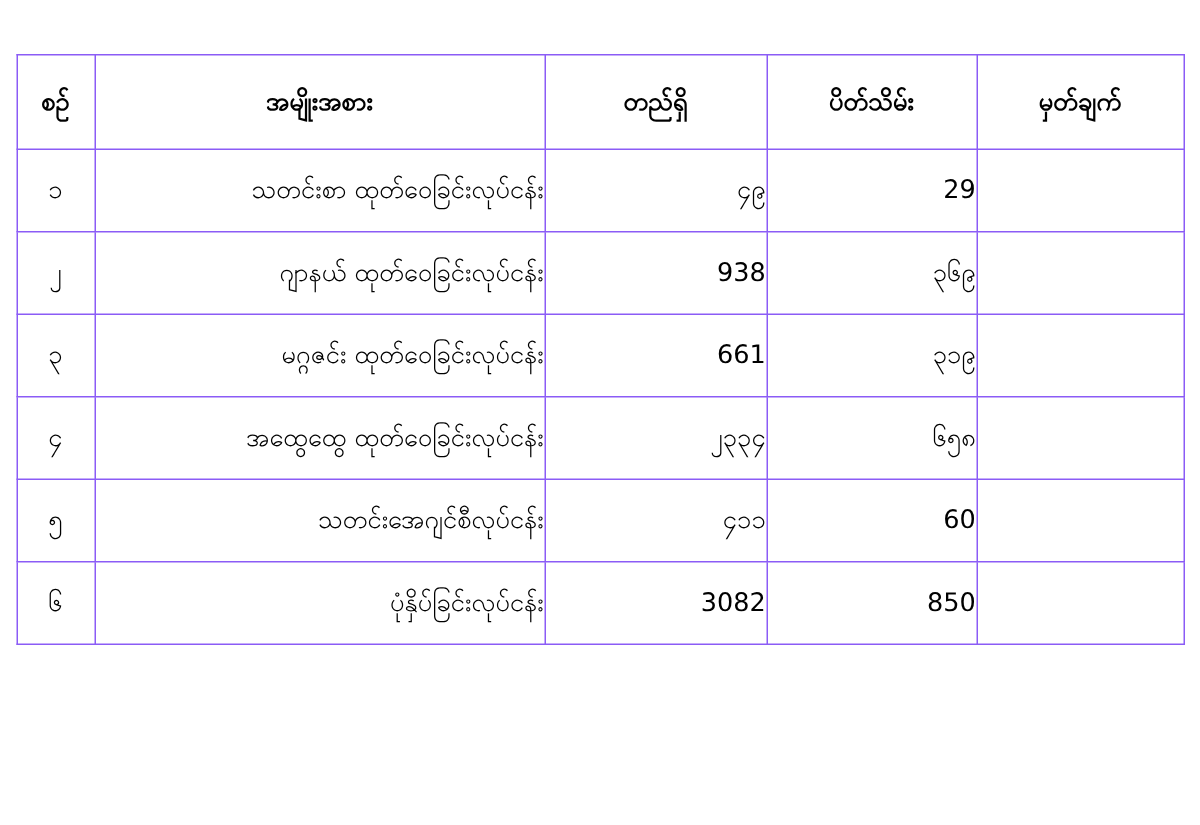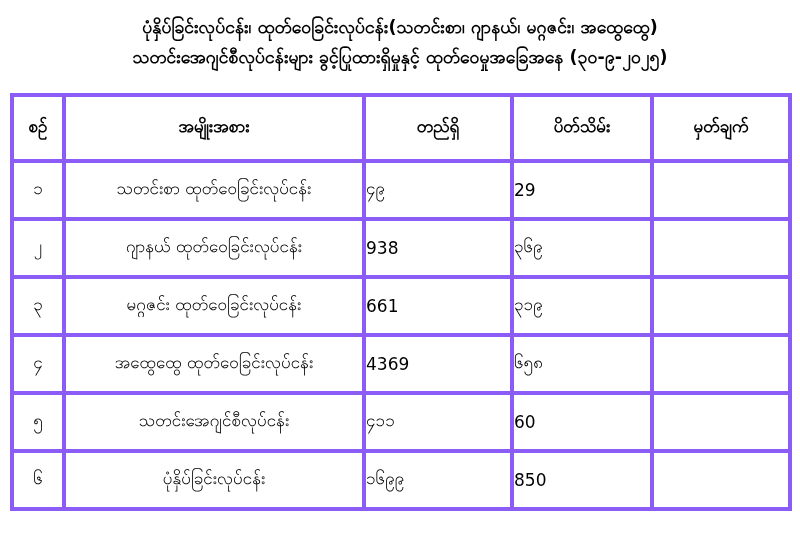--- a/index.html
+++ b/index.html
@@ -35,21 +35,21 @@
     margin-top: 4px;
   }
   table.report {
     margin: 22px auto 0 auto;
     border-collapse: collapse;
     width: 778px;
     table-layout: fixed;
   }
   table.report th,
   table.report td {
-    border: 4px solid #8b5cf6;
+    border: 1px solid #8b5cf6;
     padding: 0;
     vertical-align: middle;
   }
   table.report thead th {
     height: 62px;
     font-size: 17px;
     font-weight: 600;
     text-align: center;
   }
   table.report tbody td {
@@ -60,39 +60,35 @@
   .col-no    { width: 52px; }
   .col-type  { width: 300px; }
   .col-exist { width: 148px; }
   .col-close { width: 140px; }
   .col-note  { width: 138px; }
 
   td.c-no {
     text-align: center;
   }
   td.c-type {
-    text-align: center;
+    text-align: right;
     padding-left: 10px;
   }
   td.c-exist, td.c-close {
-    text-align: left;
+    text-align: right;
   }
   td.c-note {
     text-align: center;
   }
 </style>
 </head>
 <body>
 
 <div class="page">
 
-  <div class="title-block">
-    <div class="title-line">ပုံနှိပ်ခြင်းလုပ်ငန်း၊ ထုတ်ဝေခြင်းလုပ်ငန်း(သတင်းစာ၊ ဂျာနယ်၊ မဂ္ဂဇင်း၊ အထွေထွေ)</div>
-    <div class="title-line">သတင်းအေဂျင်စီလုပ်ငန်းများ ခွင့်ပြုထားရှိမှုနှင့် ထုတ်ဝေမှုအခြေအနေ (၃၀-၉-၂၀၂၅)</div>
-  </div>
 
   <table class="report">
     <colgroup>
       <col class="col-no">
       <col class="col-type">
       <col class="col-exist">
       <col class="col-close">
       <col class="col-note">
     </colgroup>
     <thead>
@@ -122,34 +118,34 @@
       <tr>
         <td class="c-no">၃</td>
         <td class="c-type">မဂ္ဂဇင်း ထုတ်ဝေခြင်းလုပ်ငန်း</td>
         <td class="c-exist">661</td>
         <td class="c-close">၃၁၉</td>
         <td class="c-note"></td>
       </tr>
       <tr>
         <td class="c-no">၄</td>
         <td class="c-type">အထွေထွေ ထုတ်ဝေခြင်းလုပ်ငန်း</td>
-        <td class="c-exist">4369</td>
+        <td class="c-exist">၂၃၃၄</td>
         <td class="c-close">၆၅၈</td>
         <td class="c-note"></td>
       </tr>
       <tr>
         <td class="c-no">၅</td>
         <td class="c-type">သတင်းအေဂျင်စီလုပ်ငန်း</td>
         <td class="c-exist">၄၁၁</td>
         <td class="c-close">60</td>
         <td class="c-note"></td>
       </tr>
       <tr>
         <td class="c-no">၆</td>
         <td class="c-type">ပုံနှိပ်ခြင်းလုပ်ငန်း</td>
-        <td class="c-exist">၁၆၉၉</td>
+        <td class="c-exist">3082</td>
         <td class="c-close">850</td>
         <td class="c-note"></td>
       </tr>
     </tbody>
   </table>
 
 </div>
 
 </body></html>

